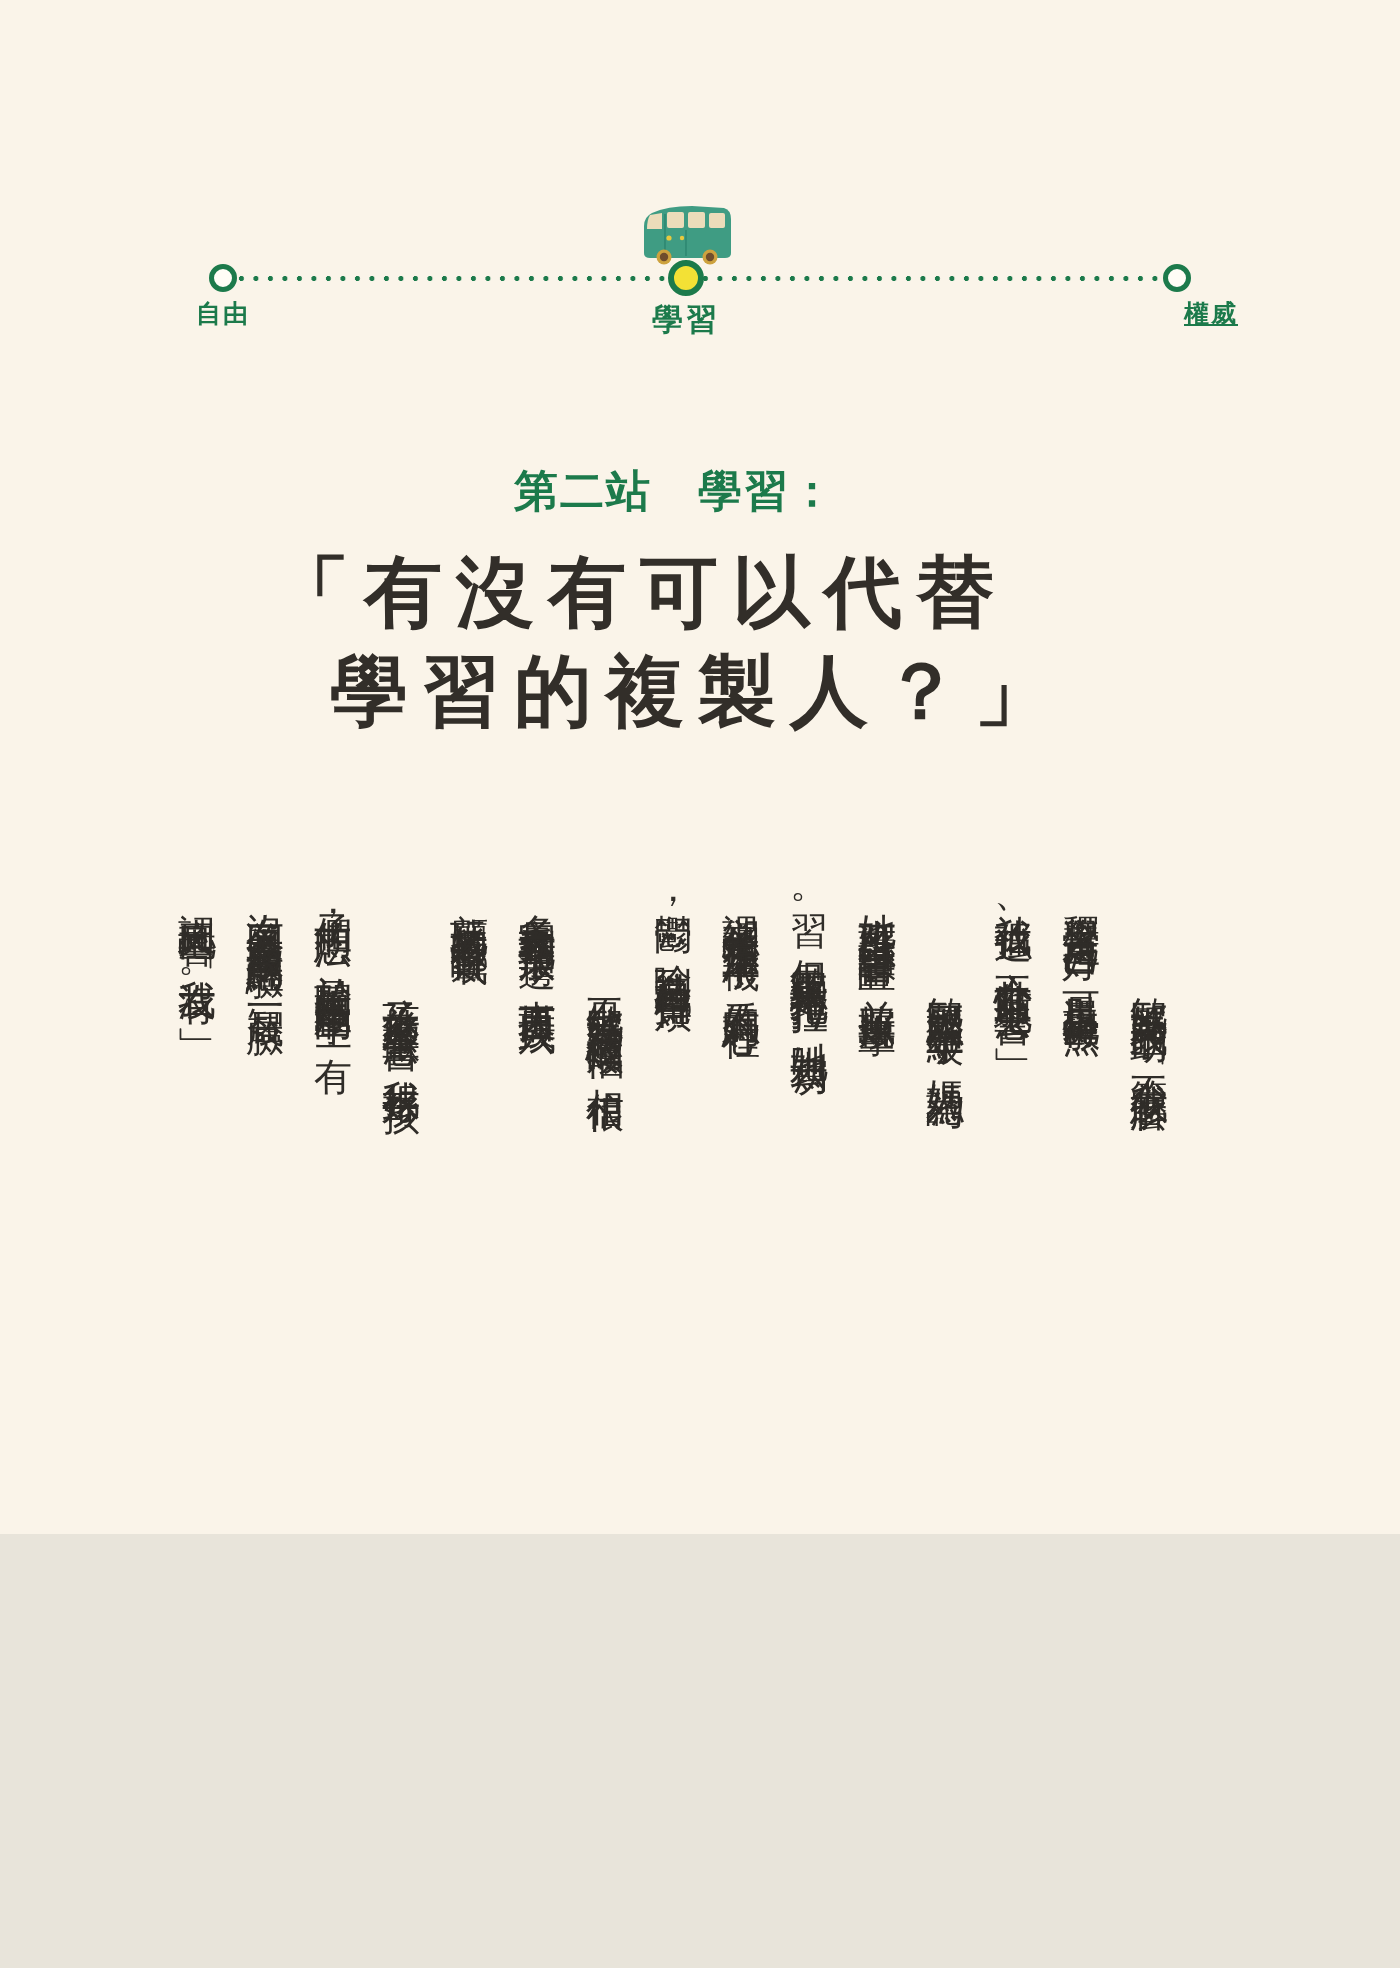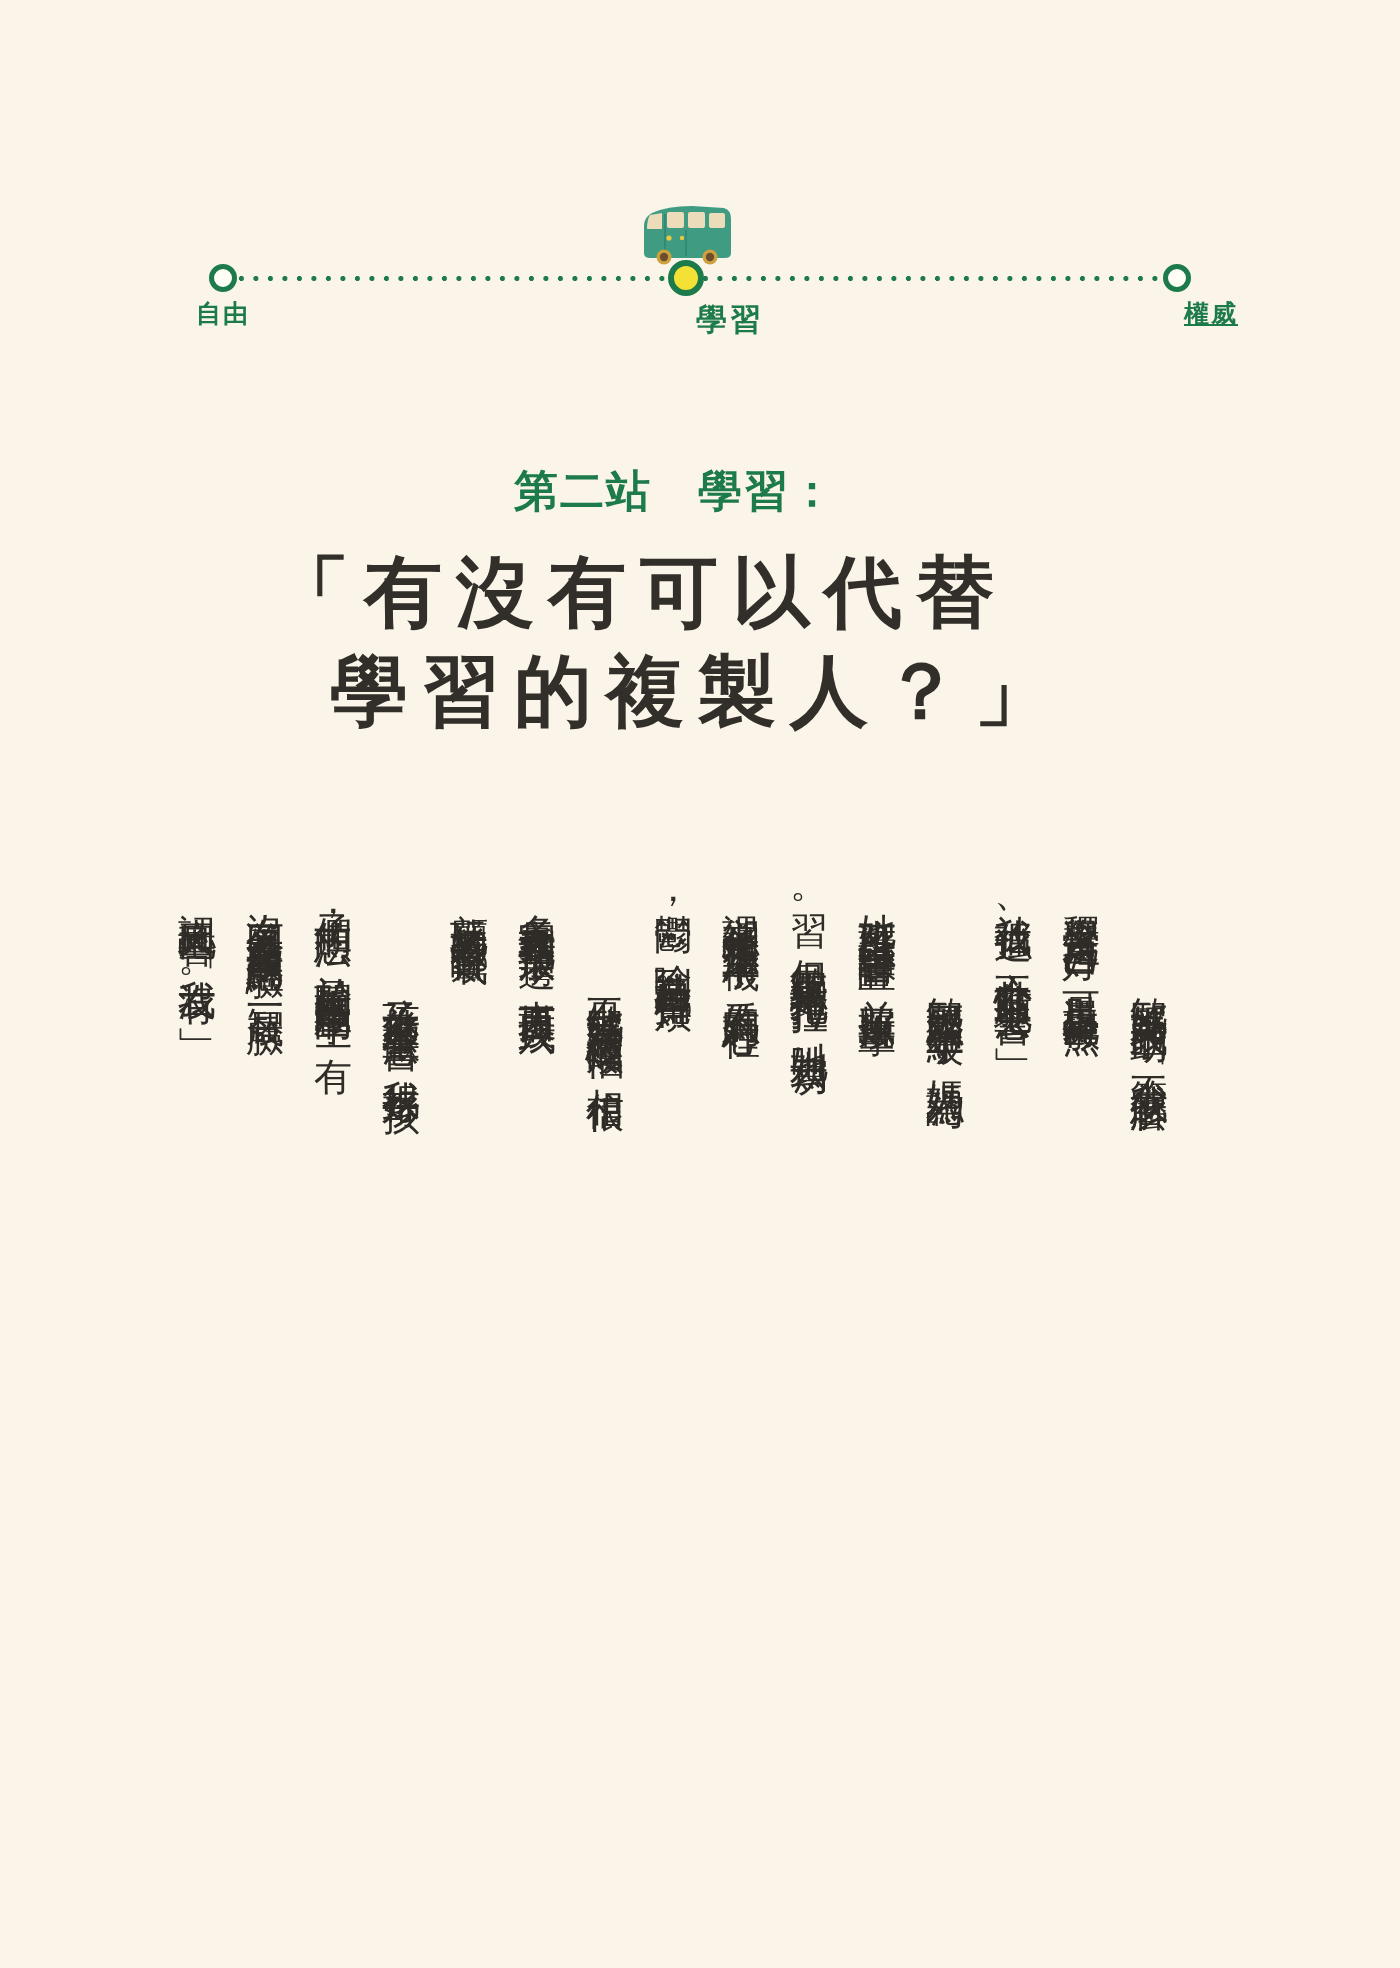--- a/index.html
+++ b/index.html
@@ -4,21 +4,21 @@
 <style>
   :root{
     --bg:#faf4e9; --green:#1c7a4b; --yellow:#f3e135;
     --title-ink:#322e29; --body-ink:#2f2c28;
     --footer-accent:#c8876b; --pagenum-gray:#8d8a85;
     --bus-teal:#3f9c83; --bus-window:#ecdcba;
     --wheel-rim:#cda23e; --wheel-hub:#6f4d2c;
   }
   html,body{margin:0;padding:0;background:#e8e4da;}
   .page{
-    position:relative; width:1400px; height:1968px; margin:0 auto;
+    position:relative; width:1400px; height:1534px; margin:0 auto;
     background:var(--bg); overflow:hidden;
     font-family:"Liberation Sans","DejaVu Sans",sans-serif;
   }
   
   .dotline{
     position:absolute; left:237px; top:274px; width:927px; height:9px;
     background-image:radial-gradient(circle at 4.5px 4.5px, var(--green) 2.3px, rgba(0,0,0,0) 2.8px);
     background-size:14.5px 9px; background-repeat:repeat-x;
   }
   .stop{position:absolute; border-radius:50%; box-sizing:border-box; border:5px solid var(--green); background:#fffdf6;}
@@ -81,21 +81,21 @@
       <circle cx="76" cy="55" r="4.2" fill="var(--wheel-hub)"></circle>
     </svg>
 
     <div class="dotline"></div>
 
     <div class="stop side" style="left:209px;"></div>
     <div class="stop current" style="left:668px;"></div>
     <div class="stop side" style="left:1163px;"></div>
 
     <div class="stop-label" style="left:223px;">自由</div>
-    <div class="stop-label current" style="left:686px;margin-left:44px;">學習</div>
+    <div class="stop-label current" style="left:686px;">學習</div>
     <div class="stop-label" style="left:1211px;text-decoration:underline;">權威</div>
   </div>
 
   <div class="station-heading">第二站　學習：</div>
   <div class="big-title-line l2">學習的複製人？」</div>
   <div class="big-title-line l1">「有沒有可以代替</div>
 
   <div class="vbody">
     <div class="vcol">　　敏熙媽媽向我求助：「不管我怎麼解</div>
     <div class="vcol">釋學習是為了自己好，可是還是覺得敏熙</div>

